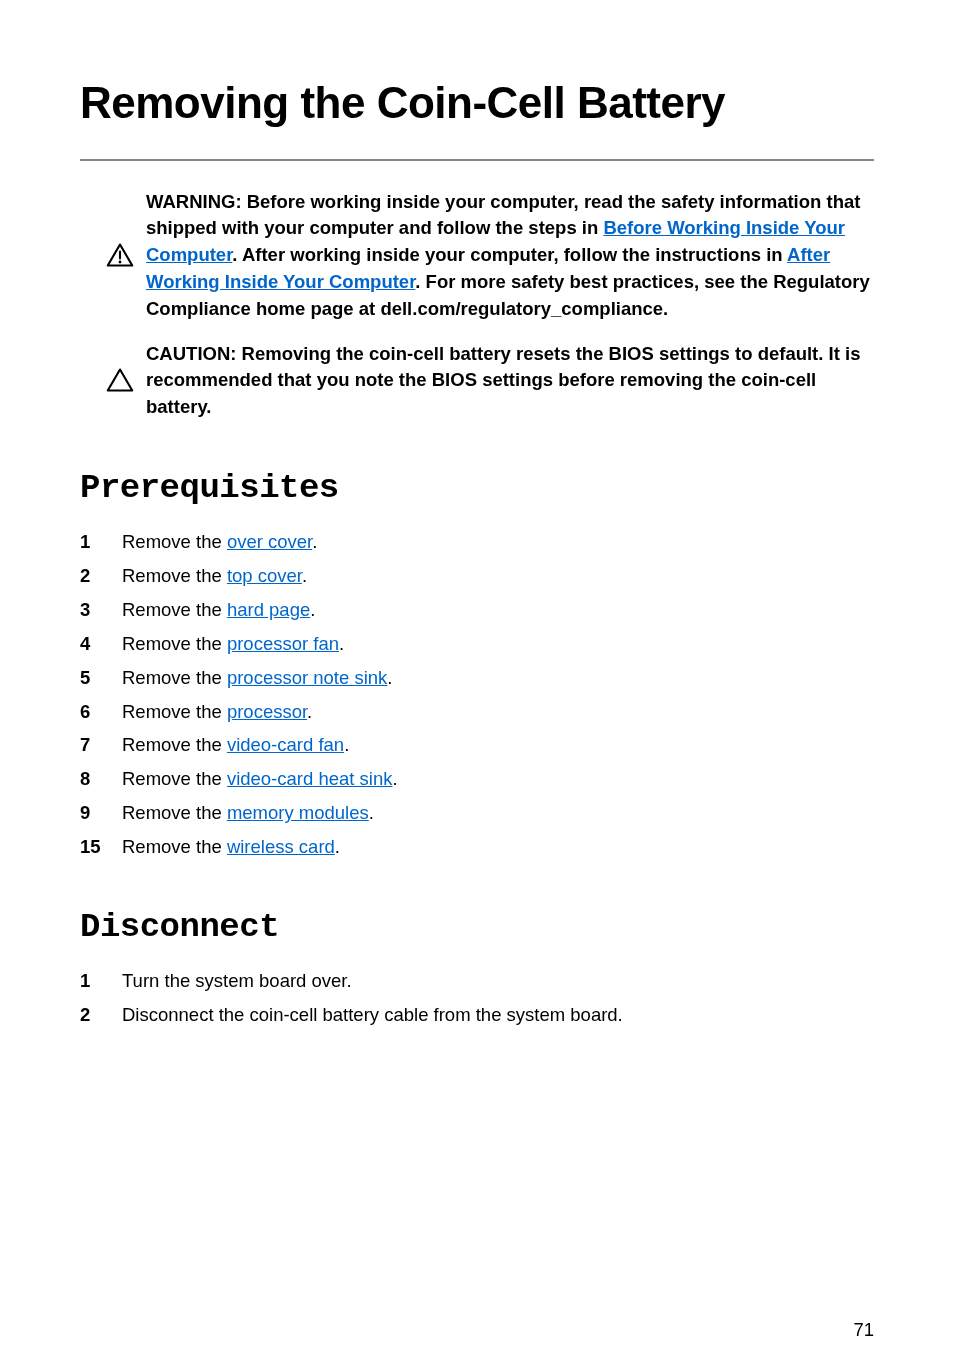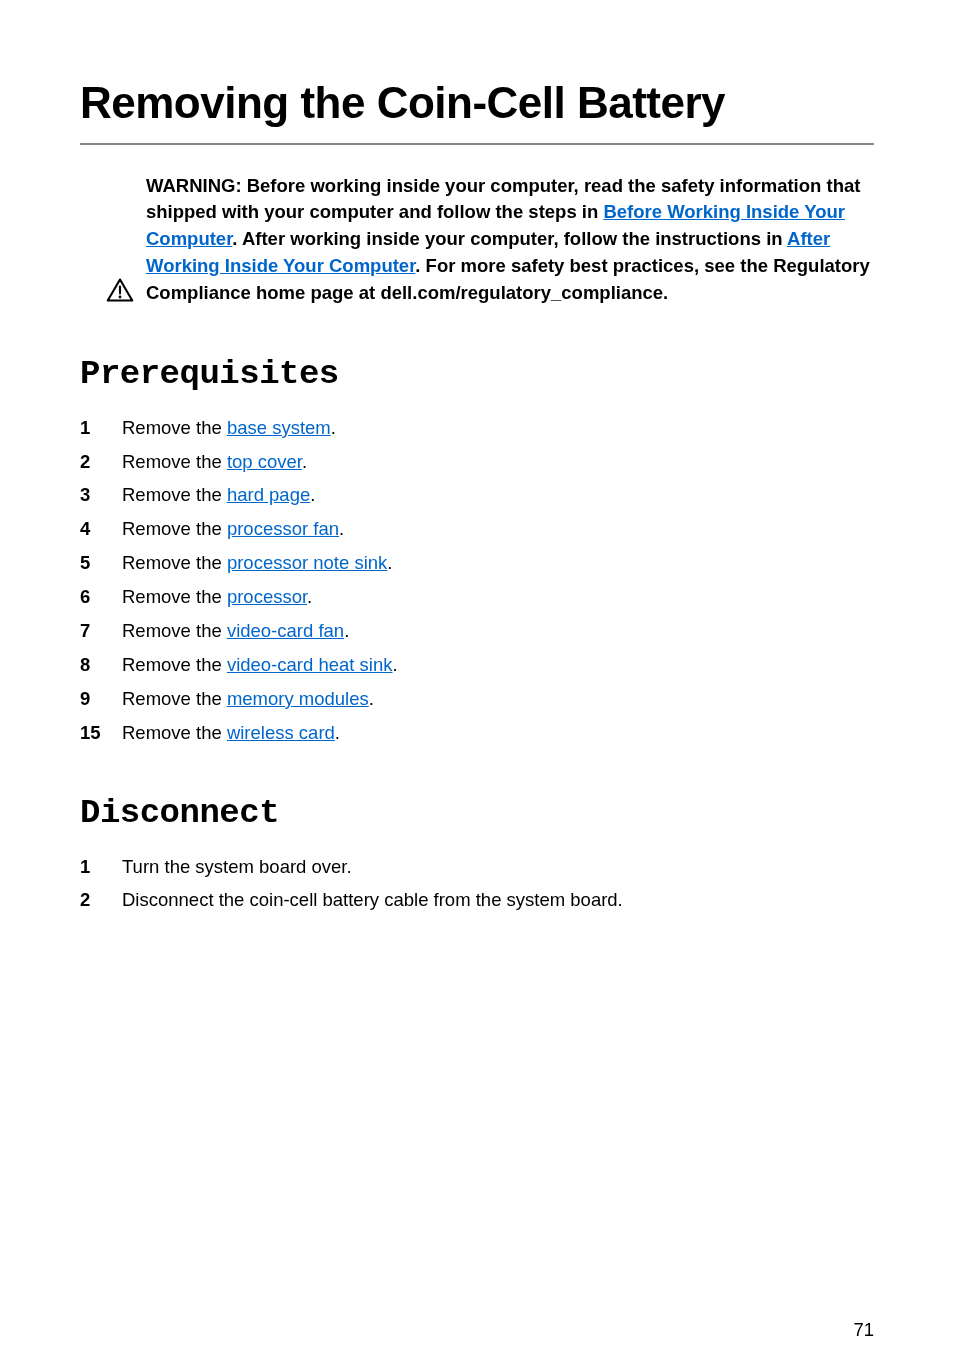--- a/index.html
+++ b/index.html
@@ -16,28 +16,28 @@
       padding: 78px 80px 40px 80px;
       position: relative;
       color: #000;
     }
     
     .page-title {
       font-size: 44px;
       font-weight: 900;
       line-height: 1.15;
       letter-spacing: -0.5px;
-      padding-bottom: 14px;
+      padding-bottom: 30px;
       border-bottom: 2px solid #888;
       margin-bottom: 28px;
     }
     
     .admonition {
       display: flex;
-      align-items: flex-end;
+      align-items: center;
       margin-bottom: 18px;
       padding-left: 26px;
     }
     
     .admonition-icon {
       flex-shrink: 0;
       width: 34px;
       margin-right: 6px;
       margin-top: 2px;
     }
@@ -111,28 +111,34 @@
 
 <div id="admonitions-container">
     <div class="admonition">
       <div class="admonition-icon icon-warning"><svg viewBox="0 0 32 28">
           <path d="M16 2 L30 26 L2 26 Z" fill="none" stroke="#000" stroke-width="2.4" stroke-linejoin="round"></path>
           <line x1="16" y1="10" x2="16" y2="18" stroke="#000" stroke-width="2.4" stroke-linecap="round"></line>
           <circle cx="16" cy="22" r="1.6" fill="#000"></circle>
         </svg></div>
       <div class="admonition-body">WARNING: Before working inside your computer, read the safety information that shipped with your computer and follow the steps in <span class="link">Before Working Inside Your Computer</span>. After working inside your computer, follow the instructions in <span class="link">After Working Inside Your Computer</span>. For more safety best practices, see the Regulatory Compliance home page at dell.com/regulatory_compliance. </div>
     </div>
+    <div class="admonition">
+      <div class="admonition-icon icon-caution"><svg viewBox="0 0 32 28">
+          <path d="M16 2 L30 26 L2 26 Z" fill="none" stroke="#000" stroke-width="2.4" stroke-linejoin="round"></path>
+        </svg></div>
+      <div class="admonition-body">CAUTION: Removing the coin-cell battery resets the BIOS settings to default. It is recommended that you note the BIOS settings before removing the coin-cell battery.</div>
+    </div>
   </div>
 
 <div id="sections-container">
     <h2 class="section-heading">Prerequisites</h2>
     <div class="ol">
       <div class="ol-item">
         <span class="ol-num">1</span>
-        <span class="ol-text">Remove the <span class="link">base system</span>.</span>
+        <span class="ol-text">Remove the <span class="link">over cover</span>.</span>
       </div>
       <div class="ol-item">
         <span class="ol-num">2</span>
         <span class="ol-text">Remove the <span class="link">top cover</span>.</span>
       </div>
       <div class="ol-item">
         <span class="ol-num">3</span>
         <span class="ol-text">Remove the <span class="link">hard page</span>.</span>
       </div>
       <div class="ol-item">

